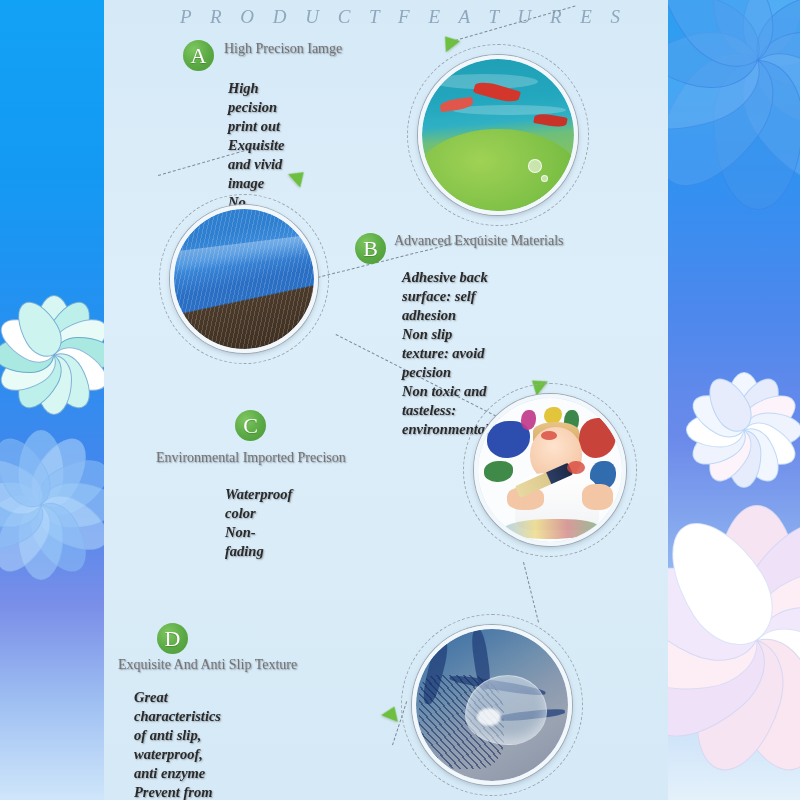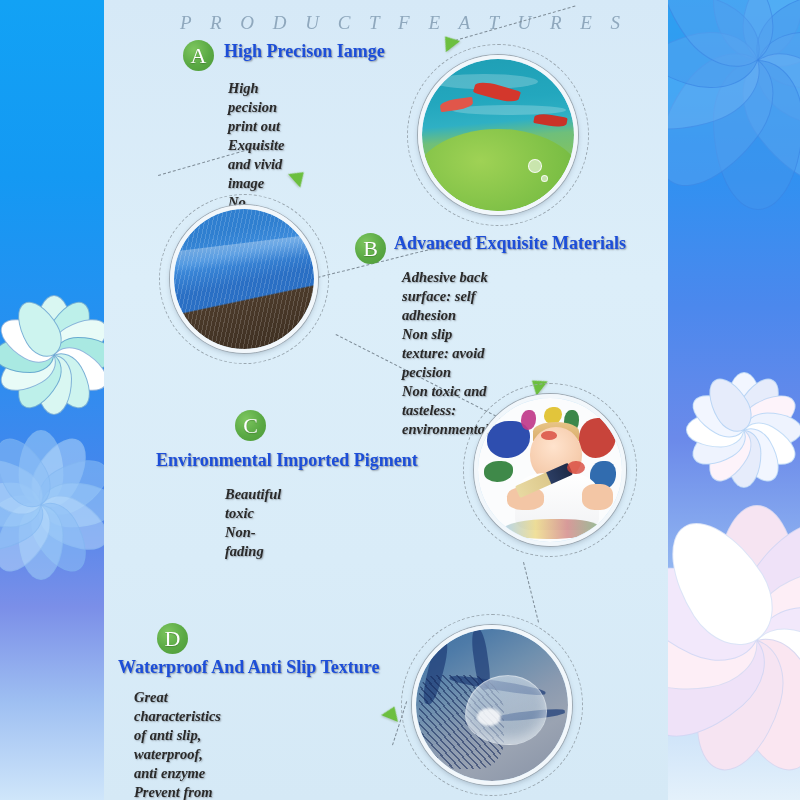--- a/index.html
+++ b/index.html
@@ -60,21 +60,21 @@
   .panel {
     position:absolute;
     left:104px; top:0;
     width:564px; height:800px;
     background:linear-gradient(180deg,#d6e9f7 0%, #dceef9 35%, #d9ecf8 70%, #d5e9f6 100%);
   }
 
   
   .poster-title {
     position:absolute;
-    left:0; right:0; top:12px;
+    left:0; right:0; top:6px;
     text-align:center;
     font-size:19px;
     font-style:italic;
     letter-spacing:7px;
     color:#8fa8bd;
     text-indent:7px;
     font-family:"Liberation Serif", serif;
   }
 
   
@@ -91,23 +91,23 @@
     text-align:center;
     line-height:31px;
     font-weight:normal;
     text-shadow:0 1px 1px rgba(0,0,0,.22);
   }
 
   .feat-title {
     position:absolute;
     white-space:nowrap;
     font-family:"Liberation Serif", serif;
-    font-weight:bold;
-    font-size:18px;
-    color:#1d4ed8;
+    font-weight:normal;
+    font-size:14px;
+    color:#737373;
     text-shadow:1px 1px 1.5px rgba(120,130,140,.75);
   }
 
   .feat-body {
     position:absolute;
     font-family:"Liberation Serif", serif;
     font-style:italic;
     font-weight:bold;
     font-size:14.5px;
     line-height:19px;
@@ -348,22 +348,22 @@
   <div class="feature">
     <div class="badge" style="left:355px; top:233px;">B</div>
     <div class="feat-title" style="left:394px; top:233px;">Advanced Exquisite Materials</div>
     <div class="feat-body" style="left:402px; top:268px;">Adhesive back surface: self adhesion
 Non slip texture: avoid pecision
 Non toxic and tasteless: environmental</div>
   </div>
 
   <div class="feature">
     <div class="badge" style="left:235px; top:410px;">C</div>
-    <div class="feat-title" style="left:156px; top:450px;">Environmental Imported Pigment</div>
-    <div class="feat-body" style="left:225px; top:485px;">Beautiful toxic
+    <div class="feat-title" style="left:156px; top:450px;">Environmental Imported Precison</div>
+    <div class="feat-body" style="left:225px; top:485px;">Waterproof color
 Non-fading</div>
   </div>
 
   <div class="photo-wrap" style="left:474px; top:394px; width:152px; height:152px;">
     <div class="dash-ring"></div>
     <div class="photo-ring">
       <div class="photo-inner ph-c">
         <div class="splat" style="left:6%;  top:16%; width:30%; height:26%; background:#1c3fa8;"></div>
         <div class="splat" style="left:4%;  top:44%; width:20%; height:14%; background:#2f7f3a;"></div>
         <div class="splat" style="left:70%; top:14%; width:26%; height:28%; background:#c3342a;"></div>
@@ -379,21 +379,21 @@
         <div class="baby-arm" style="left:72%; top:60%; width:22%; height:18%;"></div>
         <div class="brush"></div>
         <div class="cheek" style="left:62%; top:44%; width:12%; height:9%;"></div>
         <div class="splat" style="left:18%; top:84%; width:66%; height:14%; background:linear-gradient(90deg,#7fb5d8,#e7c94a,#c0504d,#4f8f4a); opacity:.55;"></div>
       </div>
     </div>
   </div>
 
   <div class="feature">
     <div class="badge" style="left:157px; top:623px;">D</div>
-    <div class="feat-title" style="left:118px; top:657px;">Waterproof And Anti Slip Texture</div>
+    <div class="feat-title" style="left:118px; top:657px;">Exquisite And Anti Slip Texture</div>
     <div class="feat-body" style="left:134px; top:688px;">Great characteristics of anti slip,
 waterproof, anti enzyme
 Prevent from slipping risk</div>
   </div>
 
   <div class="photo-wrap" style="left:412px; top:625px; width:160px; height:160px;">
     <div class="dash-ring"></div>
     <div class="photo-ring">
       <div class="photo-inner ph-d">
         <div class="vein" style="left:8%;  top:6%;  width:10%; height:44%; transform:rotate(14deg);"></div>

